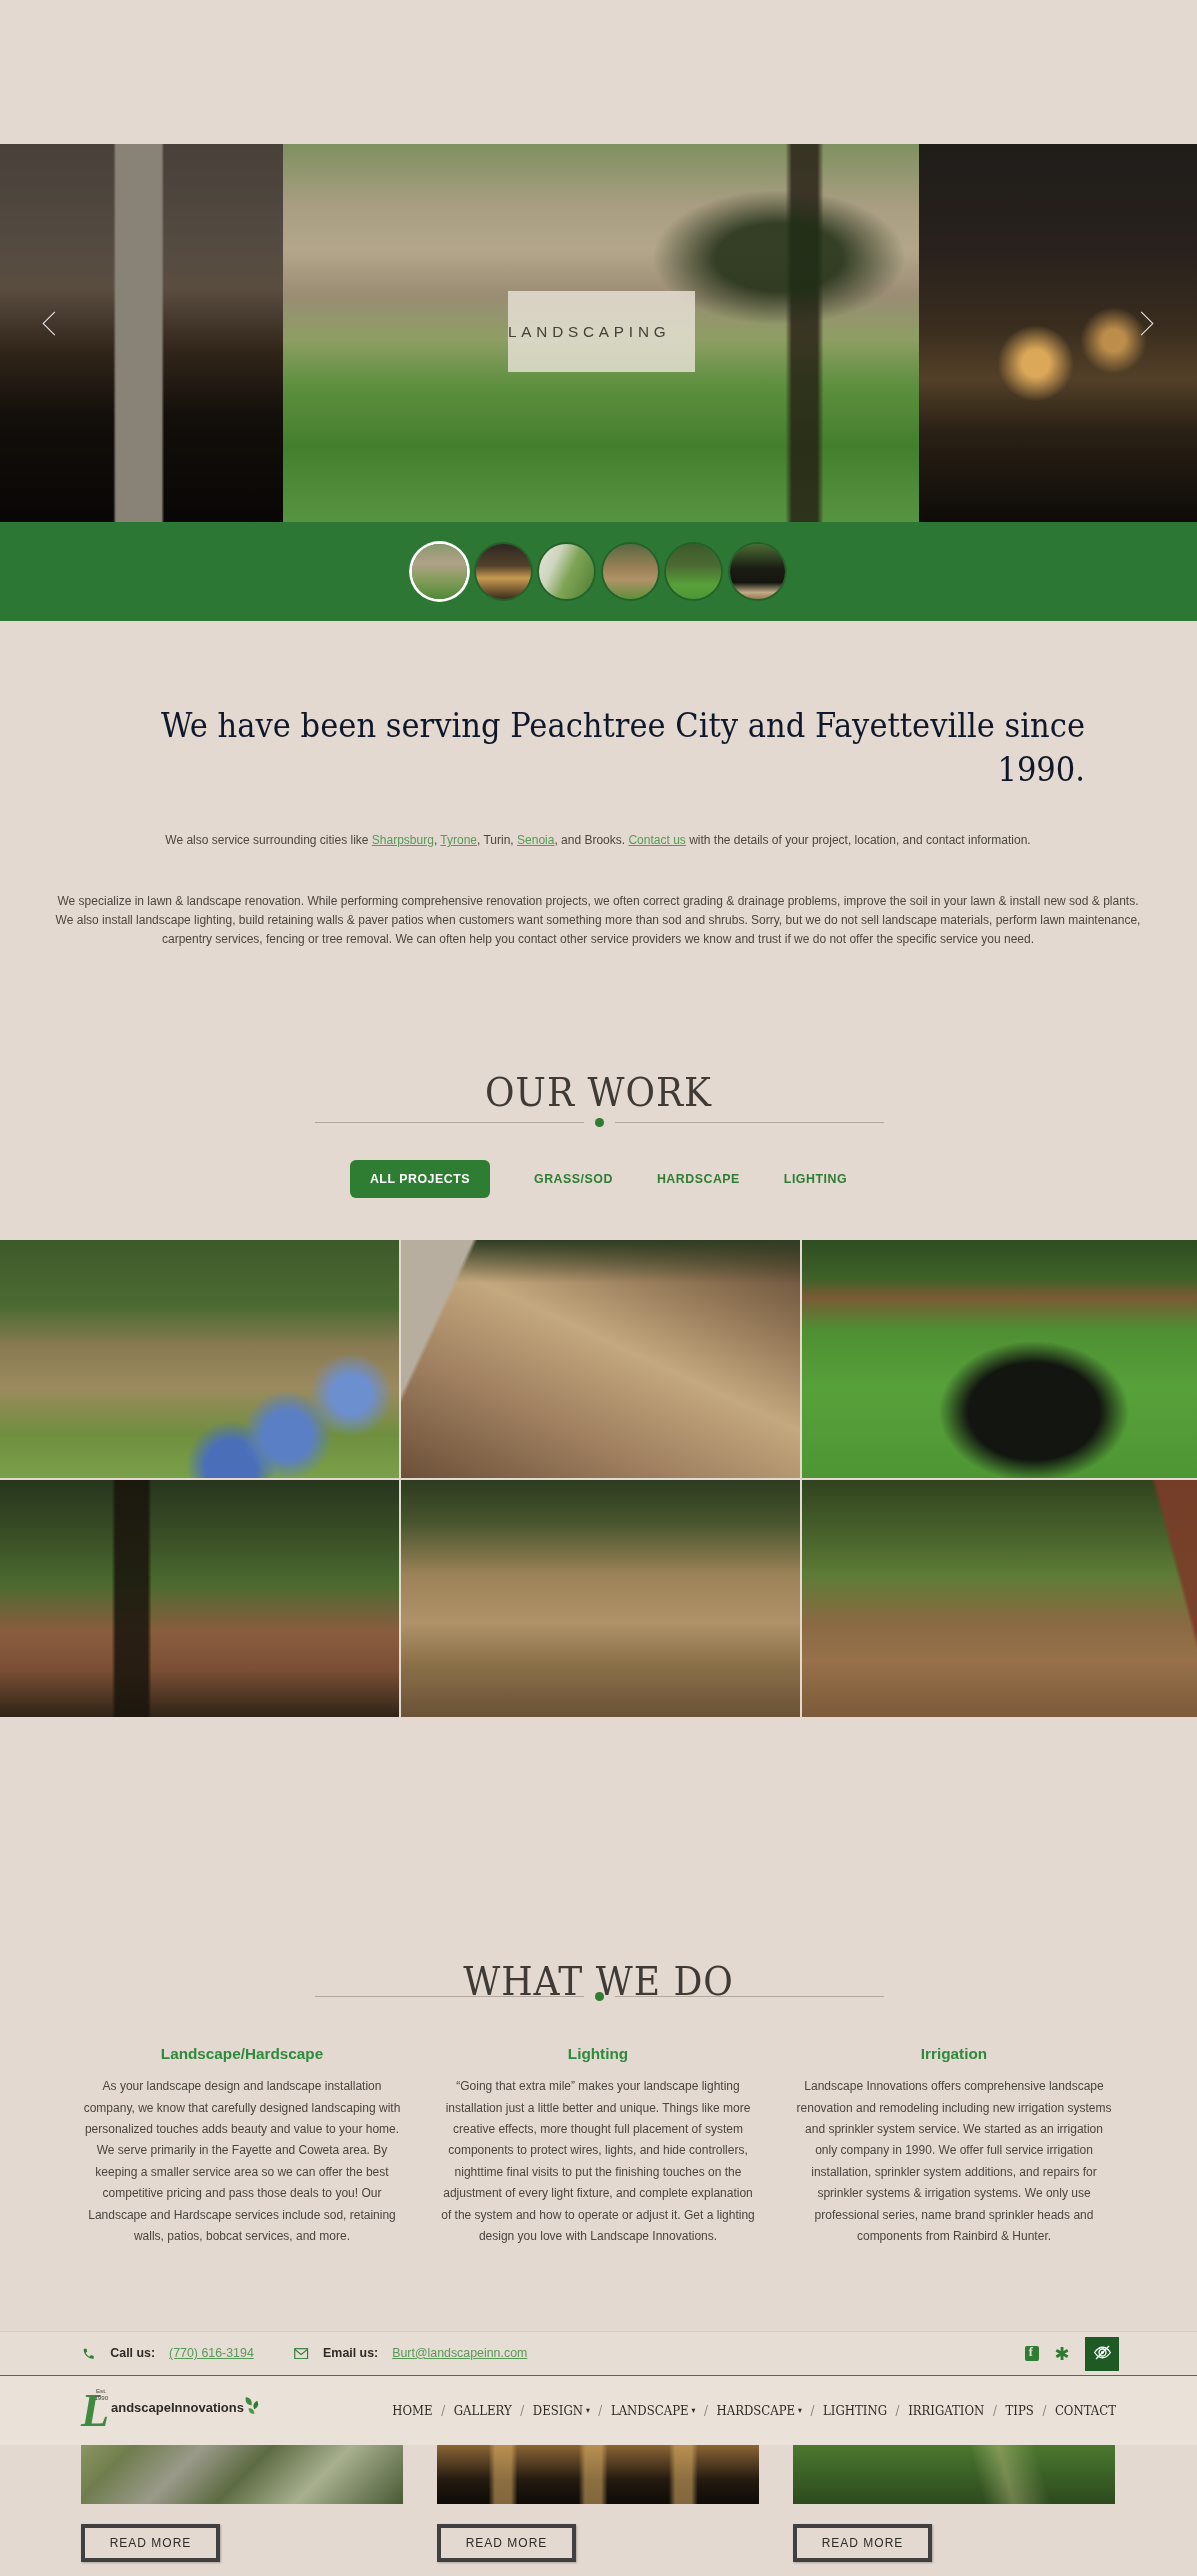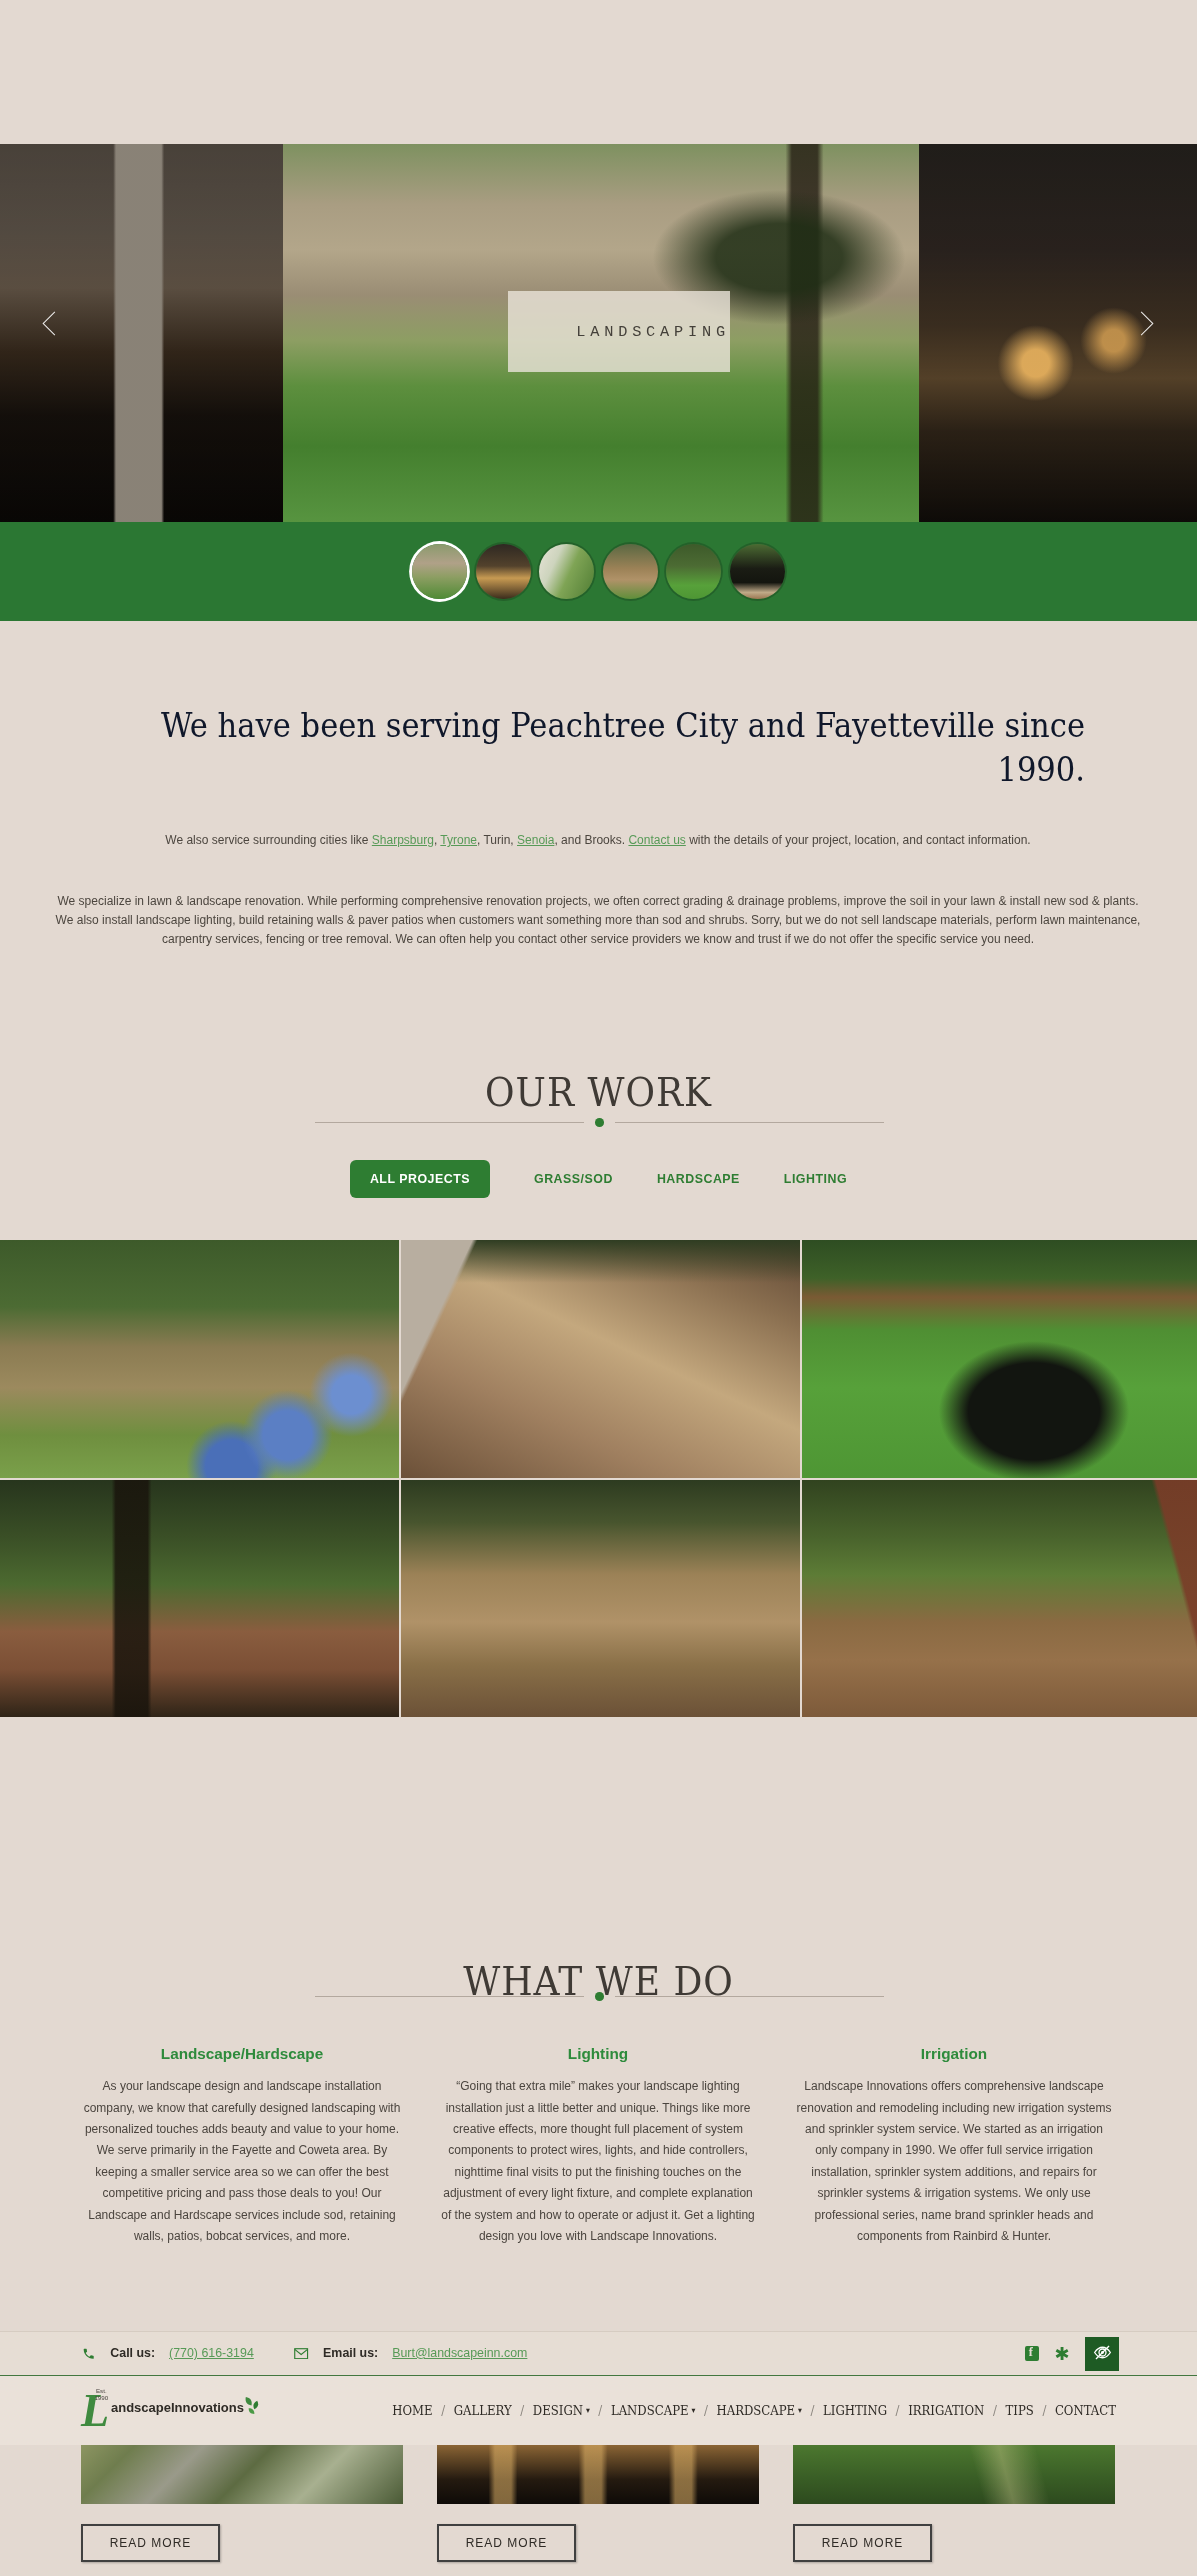--- a/index.html
+++ b/index.html
@@ -17,23 +17,23 @@
       linear-gradient(180deg,#6f6458 0%,#7d7062 22%,#8a7763 38%,#4a3826 55%,#1d1610 72%,#0d0a07 100%);}
   .slide-center{width:636px;background:
       radial-gradient(ellipse at 78% 30%, rgba(30,45,20,.85) 0 9%, transparent 18%),
       linear-gradient(90deg, transparent 79%, rgba(35,28,18,.8) 80% 84%, transparent 85%),
       linear-gradient(180deg,#7e9160 0%,#a99d82 16%,#b3a68a 28%,#9a8d74 40%,#8d9e63 52%,#5d8f3e 64%,#447f2e 80%,#579440 100%);}
   .slide-right{width:278px;background:
       radial-gradient(circle at 42% 58%, rgba(235,180,95,.9) 0 5%, transparent 14%),
       radial-gradient(circle at 70% 52%, rgba(220,165,85,.8) 0 4%, transparent 12%),
       linear-gradient(90deg, rgba(0,0,0,.4) 0 100%),
       linear-gradient(180deg,#35302a 0%,#433730 28%,#5f4a33 48%,#8a6a42 62%,#463624 76%,#17120d 100%);}
-  .hero-label{left:508px;top:291px;width:222px;height:81px;background:rgba(234,228,218,.8);
-      display:flex;align-items:center;justify-content:flex-end;z-index:5;
-      font-family:Liberation Mono, monospace;font-size:15.3px;letter-spacing:4.8px;color:#44403a;}
+  .hero-label{left:508px;top:291px;width:187px;height:81px;background:rgba(234,228,218,.8);
+      display:flex;align-items:center;justify-content:flex-start;z-index:5;
+      font-family:Liberation Sans, sans-serif;font-size:15.3px;letter-spacing:4.8px;color:#44403a;}
   .arrow{width:23px;height:23px;z-index:6;cursor:pointer;}
   .arrow span{display:block;width:17px;height:17px;border-left:1.9px solid rgba(255,255,255,.9);
       border-bottom:1.9px solid rgba(255,255,255,.9);}
   .arrow-left{left:46px;top:315px;}
   .arrow-left span{transform:rotate(45deg);}
   .arrow-right{left:1133px;top:315px;}
   .arrow-right span{transform:rotate(225deg);}
 
   
   .thumb-bar{top:522px;left:0;width:1197px;height:99px;background:#2b7733;
@@ -112,21 +112,21 @@
   .col-img{height:173px;}
   .ci1{background:linear-gradient(135deg,#7d8a5a 0%,#9aa06b 18%,#6f7d4e 34%,#9a9a8a 48%,#5d6b42 62%,#a8b090 78%,#4a5a35 100%);}
   .ci2{background:
       linear-gradient(90deg, transparent 16%, rgba(225,180,105,.55) 18% 23%, transparent 25%,
         transparent 44%, rgba(225,180,105,.55) 46% 51%, transparent 53%,
         transparent 72%, rgba(225,180,105,.55) 74% 79%, transparent 81%),
       linear-gradient(180deg,#0e0c0a 0%,#1a1410 22%,#3a2a18 42%,#c79a52 55%,#8a6434 66%,#241a10 86%,#0e0a07 100%);}
   .ci3{background:
       linear-gradient(75deg, transparent 52%, rgba(230,220,160,.35) 60%, transparent 70%),
       linear-gradient(180deg,#3a3528 0%,#5a5538 18%,#7d8a48 42%,#4e7a30 64%,#3a5f26 84%,#2d4a1e 100%);}
-  .read-more{margin-top:20px;width:139px;height:38px;border:2px solid #404040;background:transparent;
+  .read-more{margin-top:20px;width:139px;height:38px;border:4px solid #404040;background:transparent;
       box-shadow:1px 1px 1.9px rgba(0,0,0,.25);display:flex;align-items:center;justify-content:center;
       cursor:pointer;font-size:12px;letter-spacing:1px;color:#2f2b26;}
 
   
   .contact-bar{top:2331px;left:0;width:1197px;height:45px;background:#e6ddd4;
       border-top:1px solid #d6ccc2;border-bottom:1.9px solid #43773f;z-index:30;
       display:flex;align-items:center;padding:0 78px 0 81px;}
   .cb-group{display:flex;align-items:flex-start;gap:14px;font-size:12.4px;color:#2f2b26;}
   .cb-label{font-weight:700;}
   .cb-gap{width:40px;}

